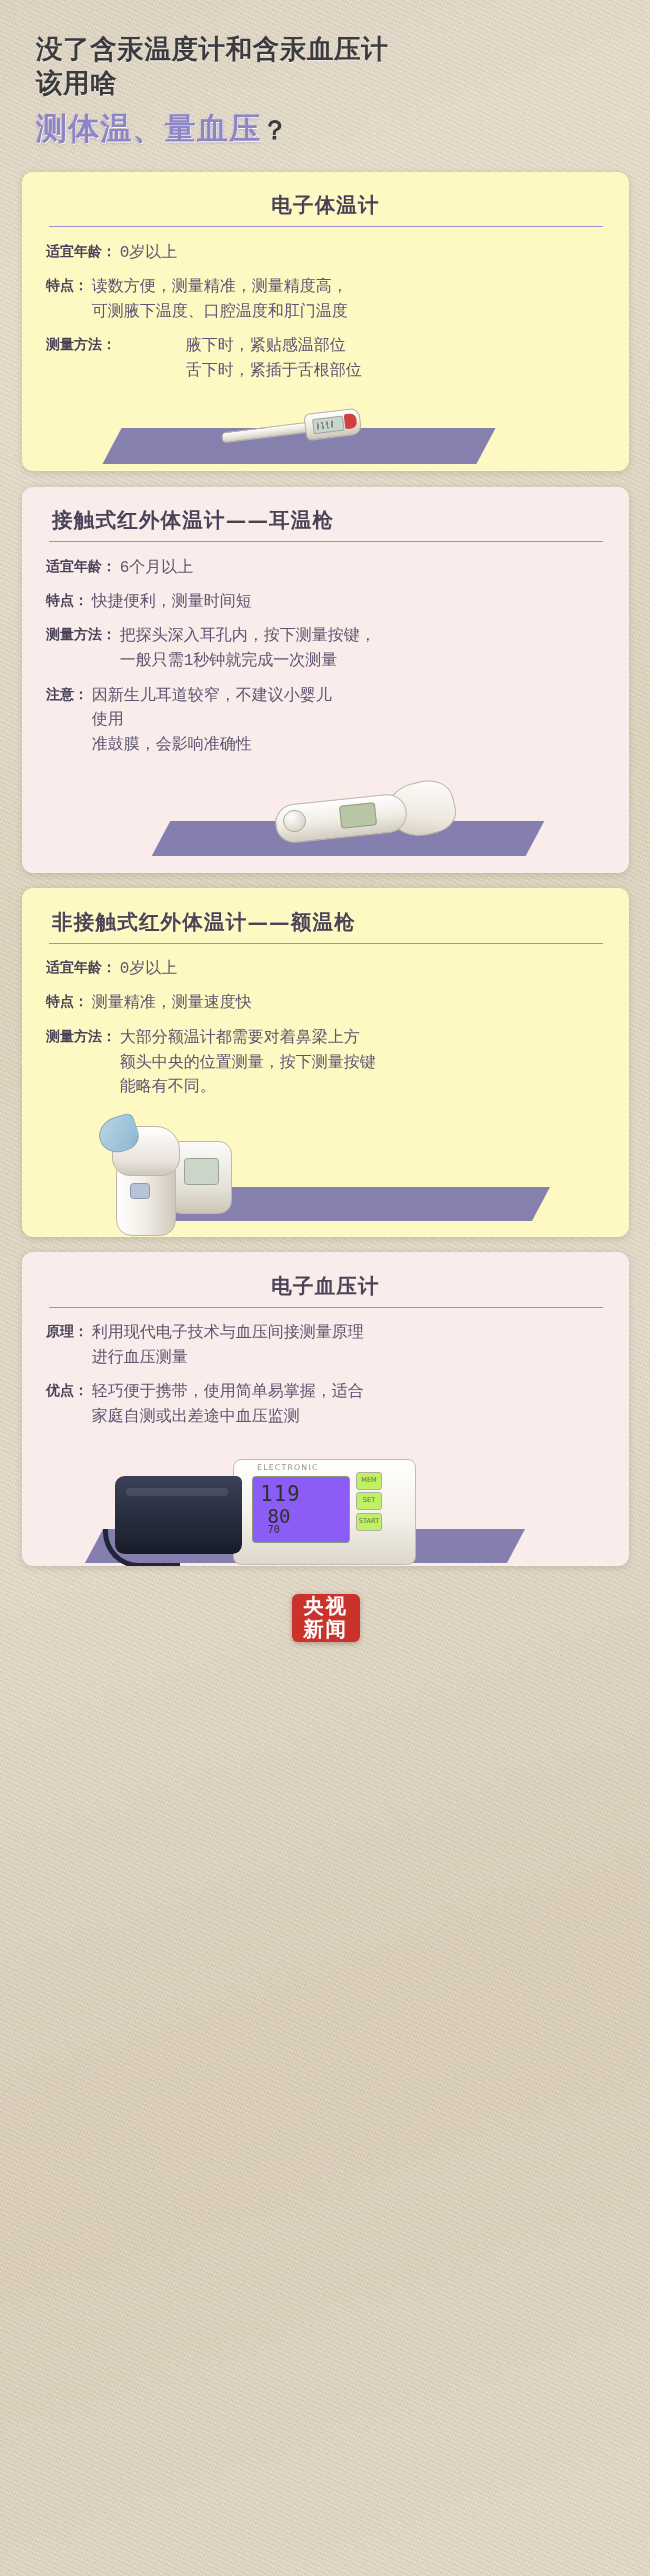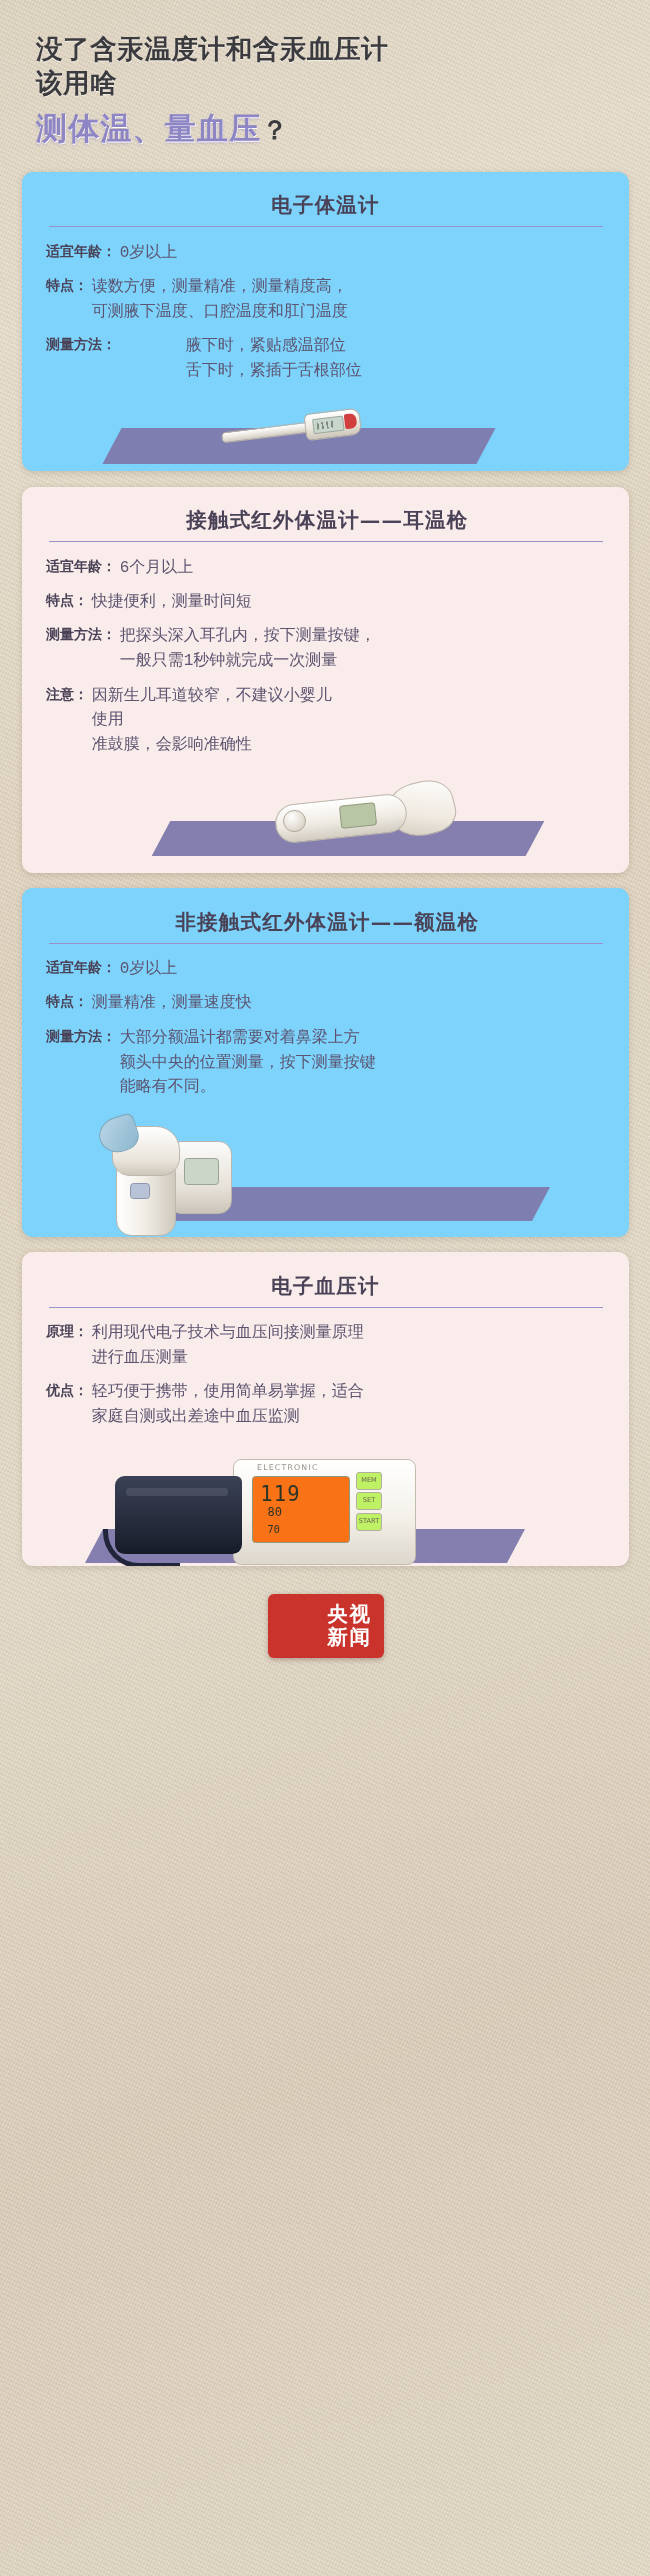--- a/index.html
+++ b/index.html
@@ -57,21 +57,21 @@
   }
   .header .qmark {
     color: #3b3b3f;
     font-size: 26.5px;
   }
 
   
   .card {
     position: relative;
     margin: 15.7px 22px 0 22px;
-    background: #7dd3fc;
+    background: #fef9c3;
     border-radius: 11px;
     box-shadow: 0 1.8px 6px rgba(90,70,60,0.18);
     padding: 15.7px 20.5px 0 20.5px;
     overflow: hidden;
   }
   .card.tinted { background: #faecea; }
 
   .card-title {
     text-align: center;
     font-family: "DejaVu Serif", serif;
@@ -81,21 +81,21 @@
     letter-spacing: 1.2px;
     padding: 3.6px 0 2.4px 0;
   }
   .card-title.underline {
     border-bottom: 1.8px solid #9a91c8;
     display: block;
     padding-bottom: 7.2px;
     margin: 0 6px 3.6px 6px;
   }
   .card-title.left {
-    text-align: center;
+    text-align: left;
     padding-left: 3.6px;
   }
 
   .rows { padding: 9.6px 3.6px 0 3.6px; }
   .row {
     display: flex;
     align-items: flex-start;
     margin-bottom: 9.6px;
   }
   .row-label {
@@ -317,37 +317,37 @@
     left: 118px; top: 13.3px;
     width: 181px; height: 104px;
     background: linear-gradient(180deg,#ffffff 0%,#f4f1ea 55%,#ddd7cc 100%);
     border: 0.6px solid #c2bbae;
     border-radius: 8.4px;
   }
   .bp-dev .lcd {
     position: absolute;
     left: 137px; top: 31px;
     width: 96px; height: 65px;
-    background: #f97316;
+    background: #8b5cf6;
     border: 1.8px solid #8d997c;
     border-radius: 3.6px;
   }
   .bp-dev .lcd .big {
     position: absolute;
     left: 7.2px; top: 4.8px;
     font-family: "DejaVu Sans Mono", monospace;
     font-size: 20.5px;
     color: #2b3326;
     letter-spacing: 1.2px;
   }
   .bp-dev .lcd .mid {
     position: absolute;
     left: 14.5px; top: 28px;
     font-family: "DejaVu Sans Mono", monospace;
-    font-size: 12px;
+    font-size: 19px;
     color: #2b3326;
   }
   .bp-dev .lcd .small {
     position: absolute;
     left: 14.5px; top: 47px;
     font-family: "DejaVu Sans Mono", monospace;
     font-size: 10.2px;
     color: #2b3326;
   }
   .bp-dev .key {
@@ -371,29 +371,28 @@
     font-family: "DejaVu Sans", sans-serif;
     font-size: 7.8px;
     color: #9a9288;
     letter-spacing: 1.2px;
   }
 
   
   .footer {
     margin: 28px auto 20.5px auto;
     width: 68px;
-    height: 64px;
+    height: 48px;
     background: #c9332c;
     border-radius: 6px;
     display: flex;
     flex-direction: column;
     align-items: center;
     justify-content: center;
     box-shadow: 0 1.8px 4.8px rgba(80,30,25,0.3);
-    padding-left: 48px;
   }
   .footer .l1, .footer .l2 {
     font-family: "DejaVu Serif", serif;
     font-weight: bold;
     color: #ffffff;
     font-size: 20.5px;
     line-height: 1.12;
     letter-spacing: 1.8px;
   }
 </style>

